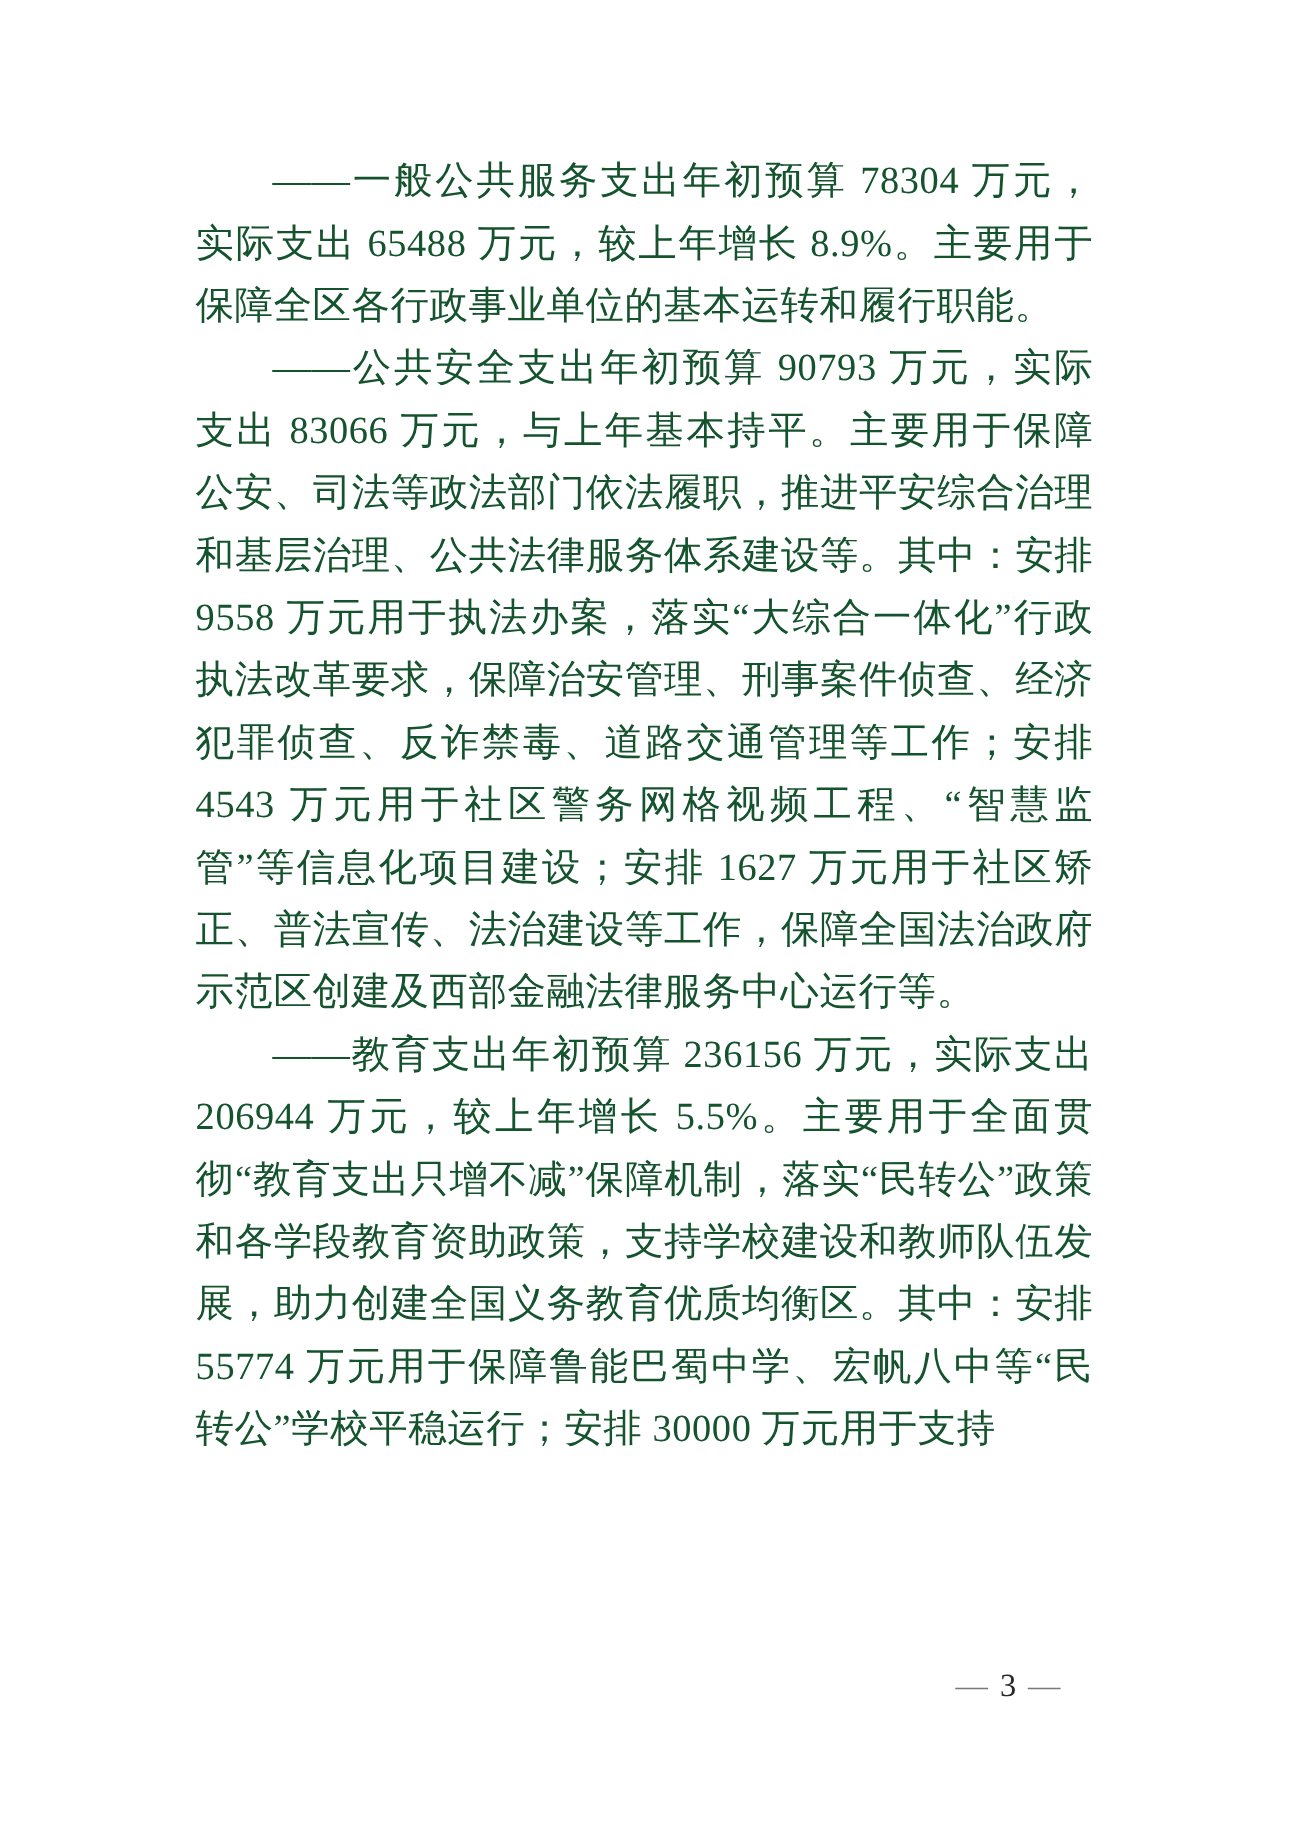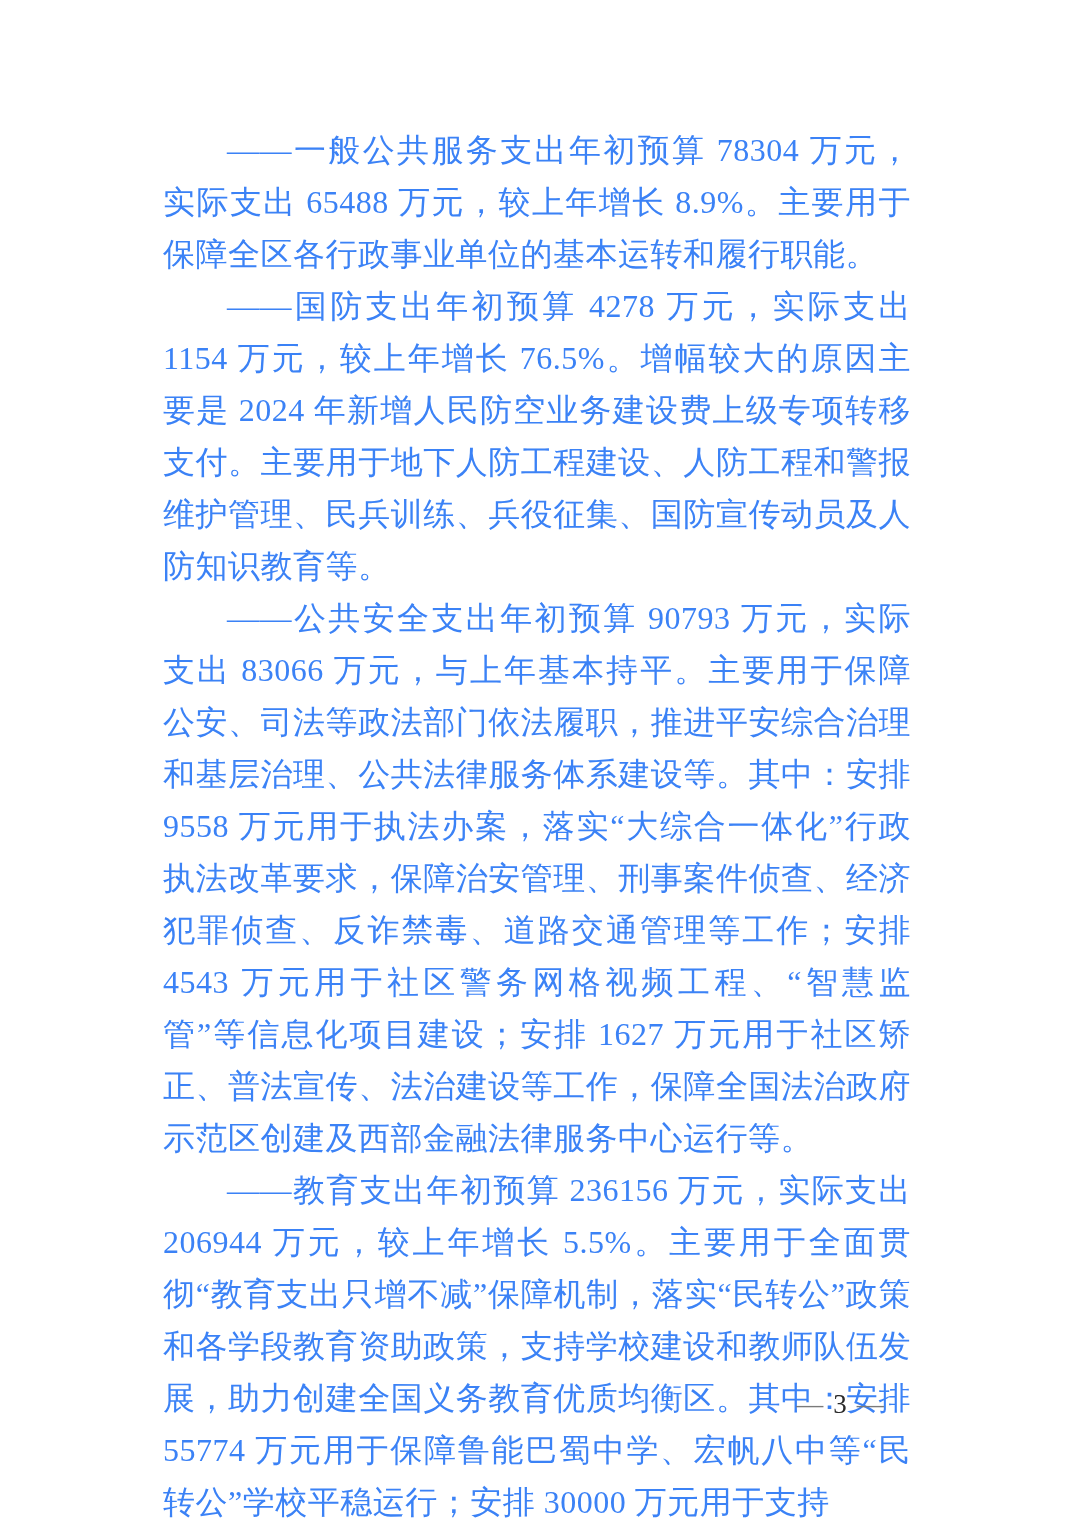--- a/index.html
+++ b/index.html
@@ -24,21 +24,21 @@
   }
   .content p {
     margin: 0;
     padding: 0;
     font-size: 32px;
     line-height: 52px;
     text-indent: 2em;
     text-align: justify;
     text-justify: inter-character;
     letter-spacing: 0.5px;
-    color: #3b82f6;
+    color: #14532d;
     font-weight: 400;
   }
   .footer {
     position: absolute;
     left: 770px;
     top: 1386px;
     width: 140px;
     font-size: 27px;
     line-height: 36px;
     text-align: center;
@@ -53,21 +53,20 @@
     color: #2a2a2a;
   }
 </style>
 </head>
 <body>
 
 <div class="page">
 
   <div class="content">
     <p>——一般公共服务支出年初预算 78304 万元，实际支出 65488 万元，较上年增长 8.9%。主要用于保障全区各行政事业单位的基本运转和履行职能。</p>
-    <p>——国防支出年初预算 4278 万元，实际支出 1154 万元，较上年增长 76.5%。增幅较大的原因主要是 2024 年新增人民防空业务建设费上级专项转移支付。主要用于地下人防工程建设、人防工程和警报维护管理、民兵训练、兵役征集、国防宣传动员及人防知识教育等。</p>
     <p>——公共安全支出年初预算 90793 万元，实际支出 83066 万元，与上年基本持平。主要用于保障公安、司法等政法部门依法履职，推进平安综合治理和基层治理、公共法律服务体系建设等。其中：安排 9558 万元用于执法办案，落实“大综合一体化”行政执法改革要求，保障治安管理、刑事案件侦查、经济犯罪侦查、反诈禁毒、道路交通管理等工作；安排 4543 万元用于社区警务网格视频工程、“智慧监管”等信息化项目建设；安排 1627 万元用于社区矫正、普法宣传、法治建设等工作，保障全国法治政府示范区创建及西部金融法律服务中心运行等。</p>
     <p>——教育支出年初预算 236156 万元，实际支出 206944 万元，较上年增长 5.5%。主要用于全面贯彻“教育支出只增不减”保障机制，落实“民转公”政策和各学段教育资助政策，支持学校建设和教师队伍发展，助力创建全国义务教育优质均衡区。其中：安排 55774 万元用于保障鲁能巴蜀中学、宏帆八中等“民转公”学校平稳运行；安排 30000 万元用于支持</p>
   </div>
 
   <div class="footer">
     <span class="dash">—</span><span class="num">3</span><span class="dash">—</span>
   </div>
 
 </div>
 

